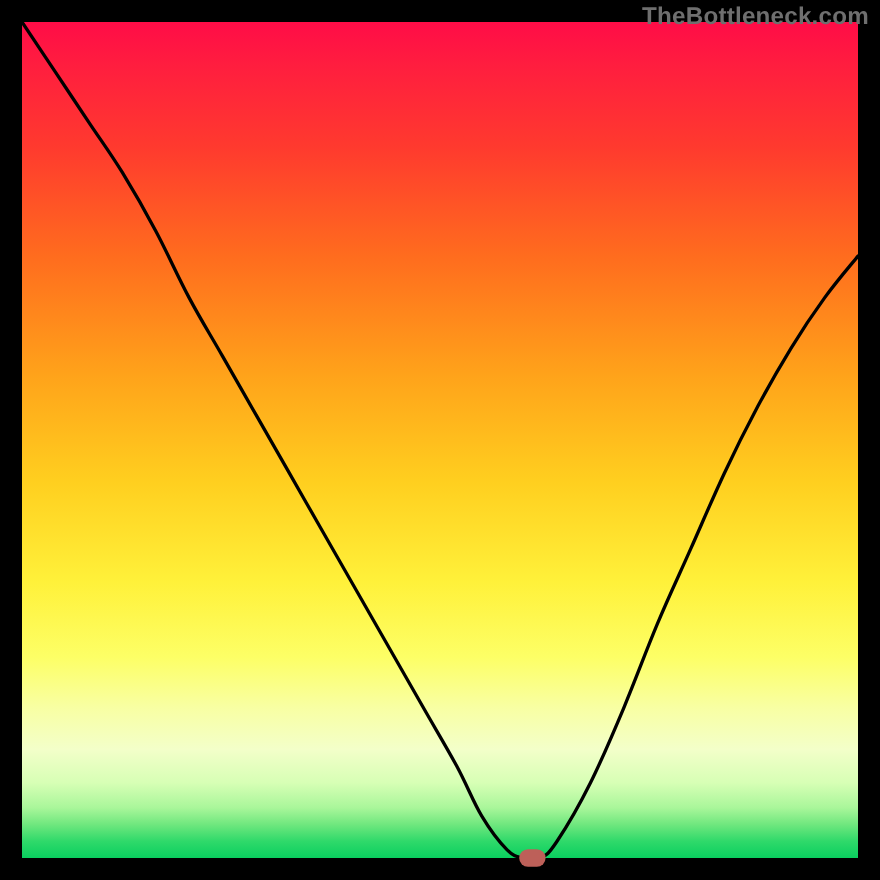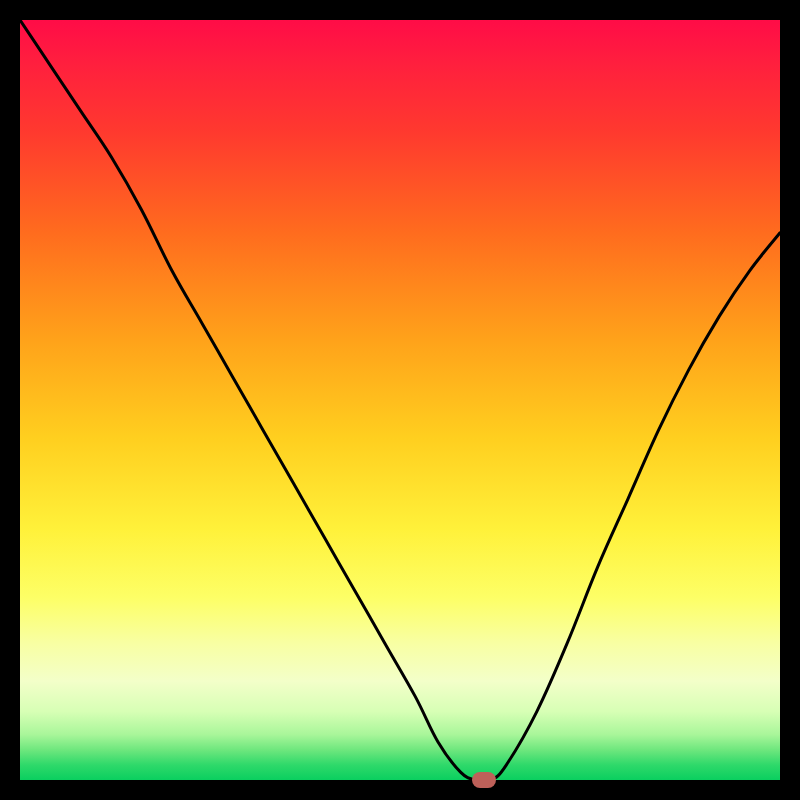--- a/index.html
+++ b/index.html
@@ -69,19 +69,20 @@
     background: #bd6059;
     border-radius: 8px;
     transform: translate(-50%, -50%);
     z-index: 25;
   }
 </style>
 </head>
 <body>
 
 <div class="outer">
+  <div class="watermark">TheBottleneck.com</div>
   <div class="plot">
     <svg class="curve" viewBox="0 0 760 760" preserveAspectRatio="none">
       <path id="curve-path" fill="none" stroke="#000" stroke-width="3" stroke-linecap="round" d="M 0.0 0.0 C 5.5 8.2, 19.5 29.2, 30.4 45.6 C 41.3 62.0, 49.9 74.8, 60.8 91.2 C 71.7 107.6, 80.3 119.0, 91.2 136.8 C 102.1 154.6, 110.7 169.5, 121.6 190.0 C 132.5 210.5, 141.1 230.3, 152.0 250.8 C 162.9 271.3, 171.5 284.8, 182.4 304.0 C 193.3 323.2, 201.9 338.0, 212.8 357.2 C 223.7 376.4, 232.3 391.2, 243.2 410.4 C 254.1 429.6, 262.7 444.4, 273.6 463.6 C 284.5 482.8, 293.1 497.6, 304.0 516.8 C 314.9 536.0, 323.5 550.8, 334.4 570.0 C 345.3 589.2, 353.9 604.0, 364.8 623.2 C 375.7 642.4, 385.6 658.6, 395.2 676.4 C 404.8 694.2, 409.8 708.3, 418.0 722.0 C 426.2 735.7, 434.0 745.6, 440.8 752.4 C 447.6 759.2, 450.5 758.6, 456.0 760.0 C 461.5 761.4, 465.7 762.7, 471.2 760.0 C 476.7 757.3, 478.2 757.1, 486.4 744.8 C 494.6 732.5, 505.9 713.5, 516.8 691.6 C 527.7 669.7, 536.3 649.2, 547.2 623.2 C 558.1 597.2, 566.7 573.2, 577.6 547.2 C 588.5 521.2, 597.1 503.4, 608.0 478.8 C 618.9 454.2, 627.5 433.7, 638.4 410.4 C 649.3 387.1, 657.9 370.1, 668.8 349.6 C 679.7 329.1, 688.3 314.2, 699.2 296.4 C 710.1 278.6, 718.7 265.8, 729.6 250.8 C 740.5 235.8, 754.5 219.6, 760.0 212.8"></path>
     </svg>
     <div class="marker" id="marker" style="left: 463.6px; top: 760px; background: rgb(189, 96, 89);"></div>
   </div>
 </div>
 
 </body></html>

